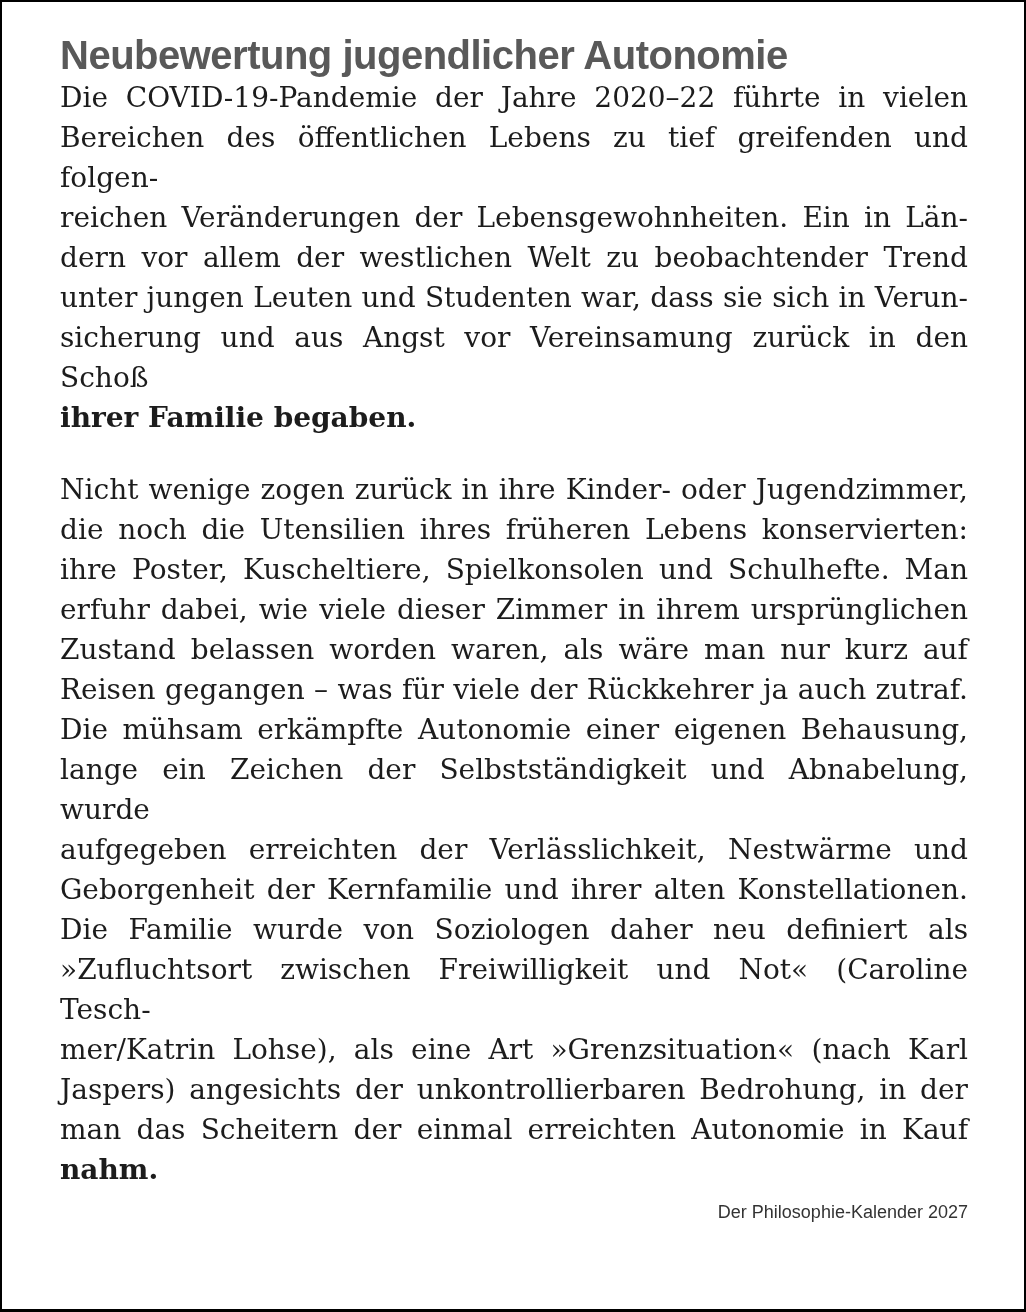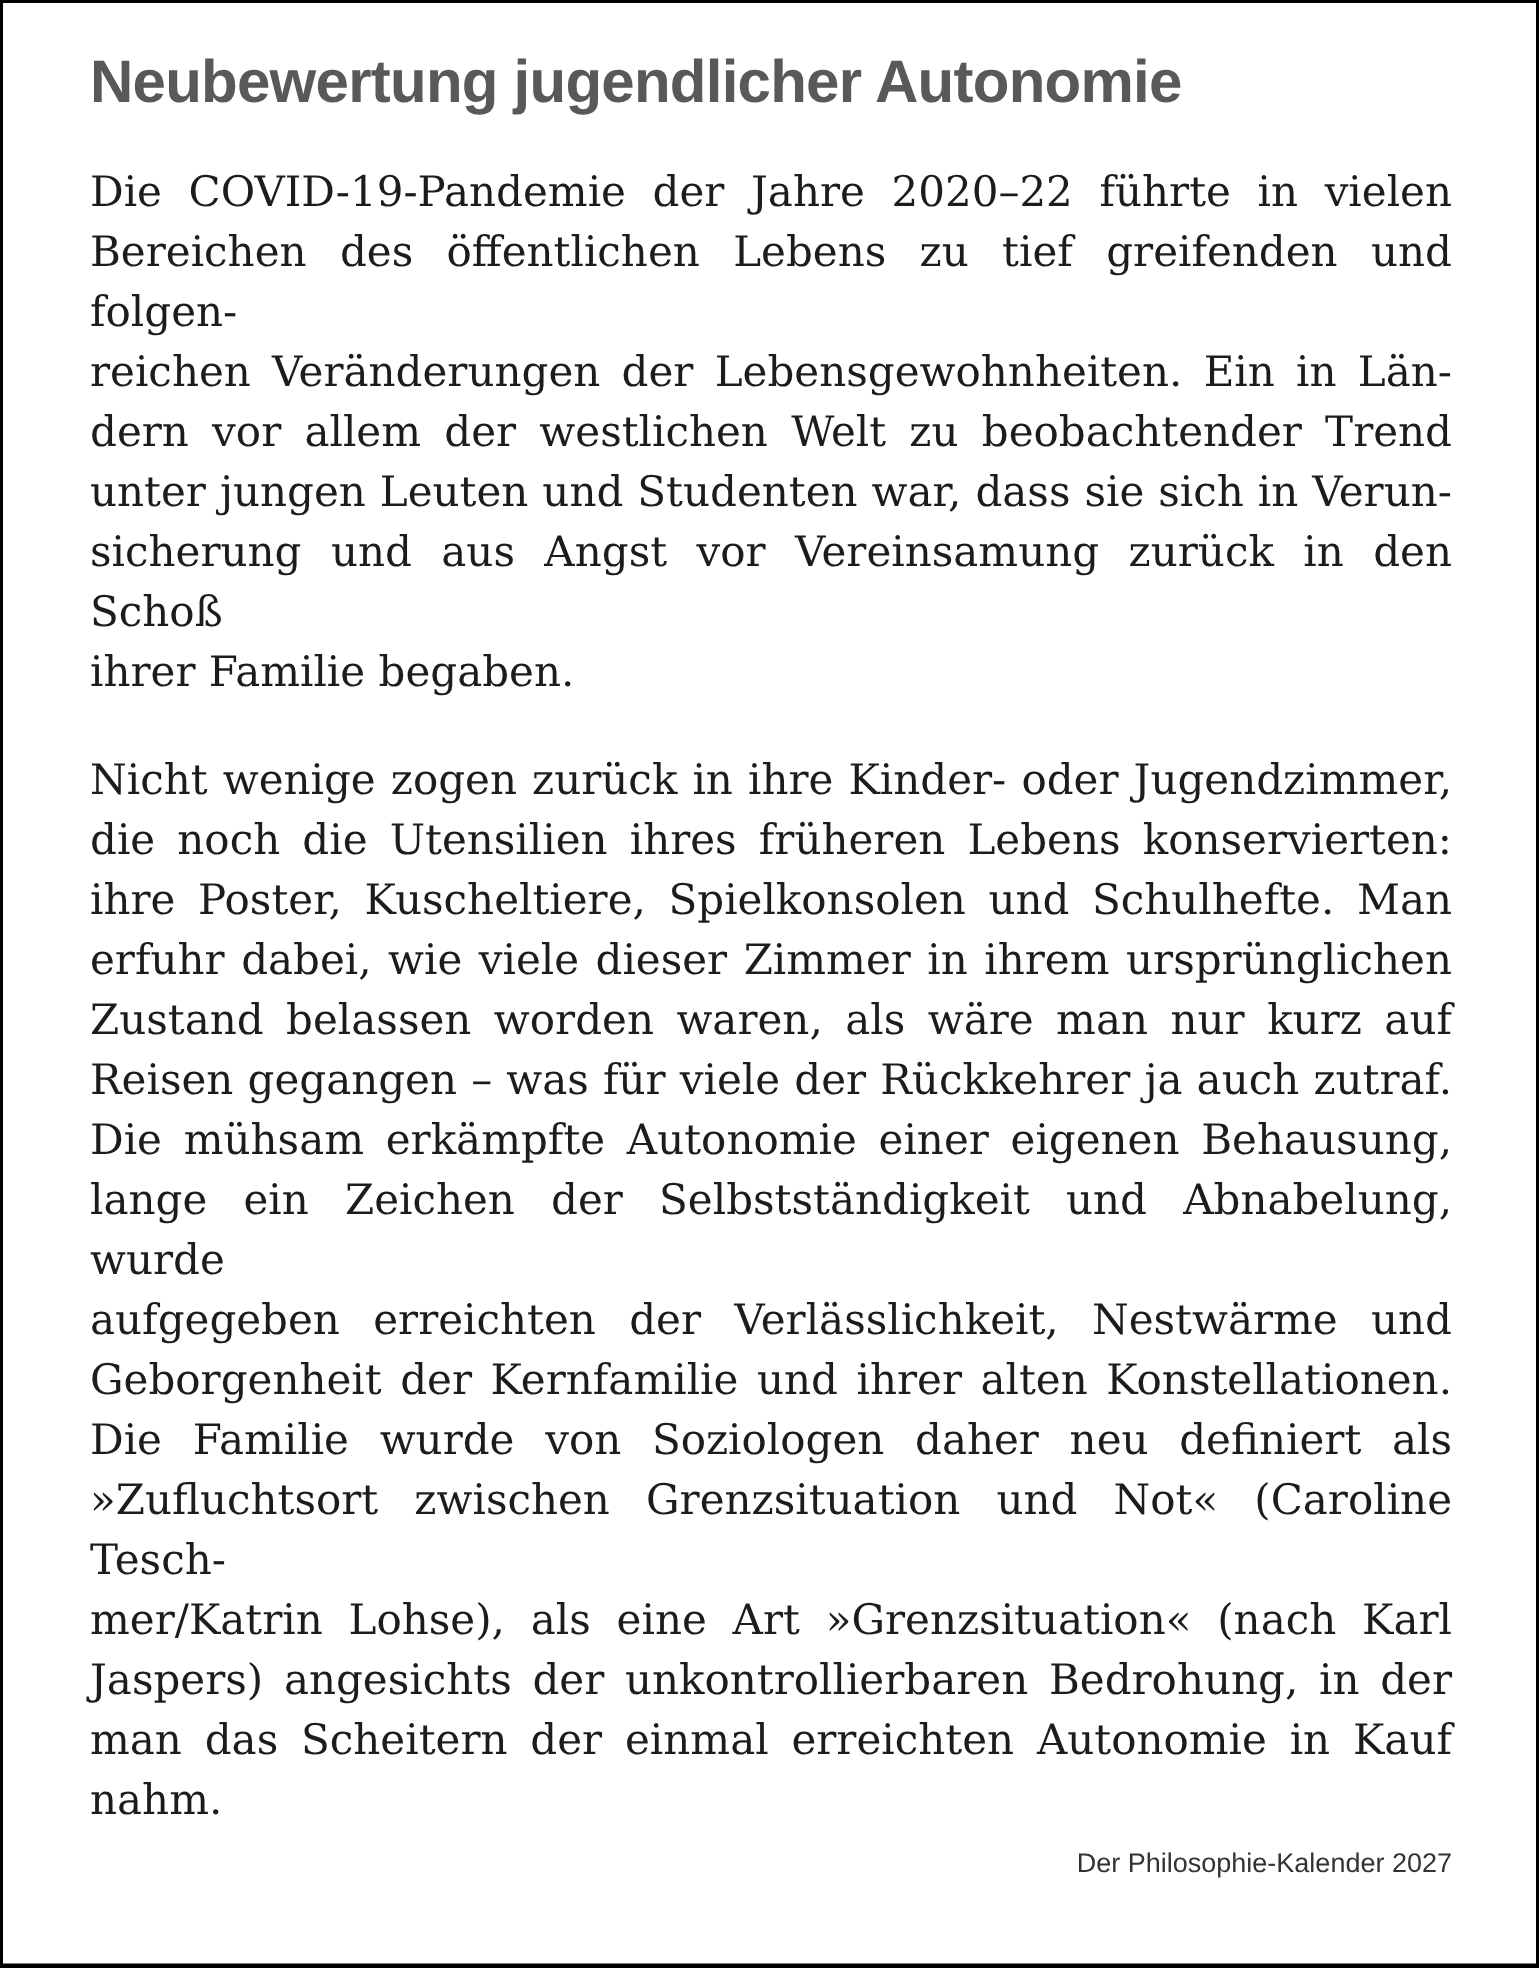--- a/index.html
+++ b/index.html
@@ -19,36 +19,37 @@
   .page-title {
     margin: 0;
     font-family: "Liberation Sans", sans-serif;
     font-weight: 700;
     font-size: 40px;
     line-height: 46px;
     letter-spacing: -0.5px;
     color: #595959;
   }
 
-  .article { margin-top: 30px; }
+  .article { }
 
   .paragraph { margin: 0; }
   .paragraph + .paragraph { margin-top: 32px; }
 
   .line {
     font-family: "DejaVu Serif", serif;
     font-size: 28px;
     line-height: 40px;
     color: #1c1c1c;
     text-align: justify;
     text-align-last: justify;
   }
   .line.last {
     text-align: left;
     text-align-last: left;
+    font-weight: bold;
   }
 
   .attribution {
     margin-top: 8px;
     font-family: "Liberation Sans", sans-serif;
     font-size: 18px;
     line-height: 28px;
     color: #333333;
     text-align: right;
   }
@@ -77,21 +78,21 @@
       <div class="line">die noch die Utensilien ihres früheren Lebens konservierten:</div>
       <div class="line">ihre Poster, Kuscheltiere, Spielkonsolen und Schulhefte. Man</div>
       <div class="line">erfuhr dabei, wie viele dieser Zimmer in ihrem ursprünglichen</div>
       <div class="line">Zustand belassen worden waren, als wäre man nur kurz auf</div>
       <div class="line">Reisen gegangen – was für viele der Rückkehrer ja auch zutraf.</div>
       <div class="line">Die mühsam erkämpfte Autonomie einer eigenen Behausung,</div>
       <div class="line">lange ein Zeichen der Selbstständigkeit und Abnabelung, wurde</div>
       <div class="line">aufgegeben erreichten der Verlässlichkeit, Nestwärme und</div>
       <div class="line">Geborgenheit der Kernfamilie und ihrer alten Konstellationen.</div>
       <div class="line">Die Familie wurde von Soziologen daher neu definiert als</div>
-      <div class="line">»Zufluchtsort zwischen Grenzsituation und Not« (Caroline Tesch-</div>
+      <div class="line">»Zufluchtsort zwischen Freiwilligkeit und Not« (Caroline Tesch-</div>
       <div class="line">mer/Katrin Lohse), als eine Art »Grenzsituation« (nach Karl</div>
       <div class="line">Jaspers) angesichts der unkontrollierbaren Bedrohung, in der</div>
       <div class="line">man das Scheitern der einmal erreichten Autonomie in Kauf</div>
       <div class="line last">nahm.</div>
     </div>
 
   </div>
 
   <div class="attribution">Der Philosophie-Kalender 2027</div>
 

